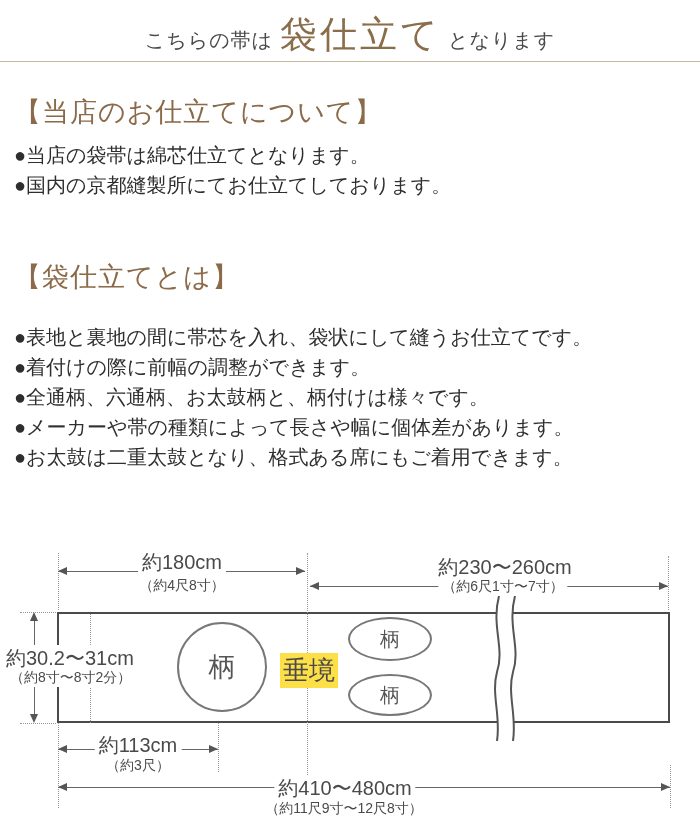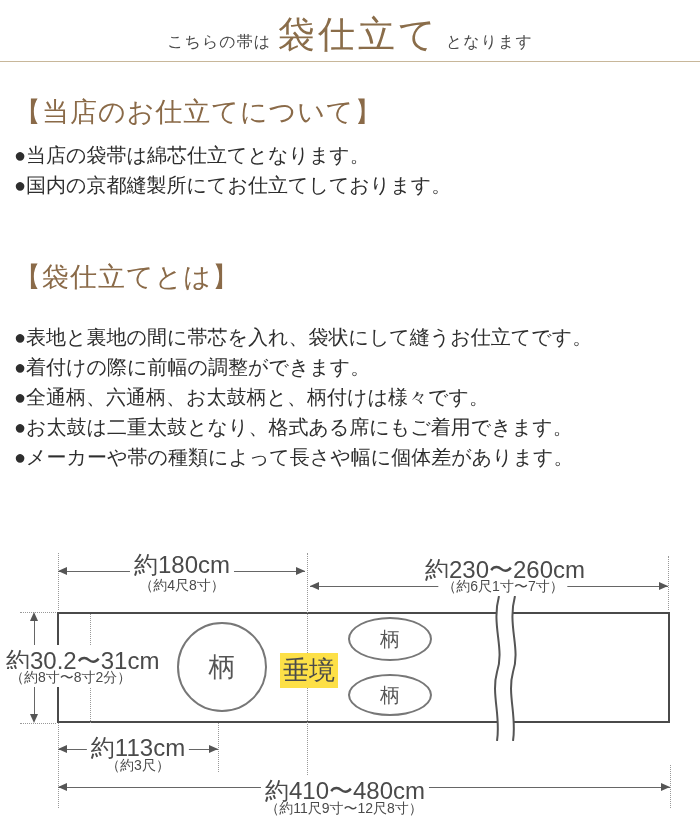--- a/index.html
+++ b/index.html
@@ -5,21 +5,21 @@
   html,body{margin:0;padding:0;}
   body{
     width:700px;height:840px;background:#ffffff;position:relative;
     font-family:"Liberation Serif","DejaVu Serif",serif;color:#2f2f2f;
     overflow:hidden;
   }
   .abs{position:absolute;}
 
   
   .hdr{top:10px;left:0;width:700px;text-align:center;white-space:nowrap;}
-  .hdr-small{font-size:16px;color:#4a4a4a;letter-spacing:1px;vertical-align:baseline;}
+  .hdr-small{font-size:20px;color:#4a4a4a;letter-spacing:1px;vertical-align:baseline;}
   .hdr-big{font-size:37px;color:#8a6d4a;letter-spacing:3px;margin:16px 7px;vertical-align:baseline;}
   .divider{top:61px;left:0;width:700px;height:1px;background:#c8b79a;}
 
   
   .sec-title{font-size:27px;color:#8a6a48;letter-spacing:1px;white-space:nowrap;}
   .bullets{font-size:20px;line-height:30px;color:#2e2e2e;white-space:nowrap;}
   .note-line{margin-left:20px;}
 
   
   .diagram{top:548px;left:0;width:700px;height:280px;}
@@ -29,21 +29,21 @@
   .vline{position:absolute;width:1px;background:#666;}
   .dotv{position:absolute;width:0;border-left:1px dotted #999;}
   .doth{position:absolute;height:0;border-top:1px dotted #999;}
   .ah{position:absolute;width:0;height:0;}
   .ah-left{border-top:4px solid transparent;border-bottom:4px solid transparent;border-right:9px solid #555;}
   .ah-right{border-top:4px solid transparent;border-bottom:4px solid transparent;border-left:9px solid #555;}
   .ah-up{border-left:4px solid transparent;border-right:4px solid transparent;border-bottom:9px solid #555;}
   .ah-down{border-left:4px solid transparent;border-right:4px solid transparent;border-top:9px solid #555;}
   .dlabel{position:absolute;font-family:"Liberation Sans","DejaVu Sans",sans-serif;
           color:#4a4a4a;background:#fff;white-space:nowrap;z-index:3;padding:0 4px;}
-  .cm{font-size:24px;}
+  .cm{font-size:20px;}
   .shaku{font-size:14px;}
   .ctr{transform:translateX(-50%);}
   .shape{position:absolute;border:2px solid #777;border-radius:50%;box-sizing:border-box;
          display:flex;align-items:center;justify-content:center;
          font-family:"Liberation Sans","DejaVu Sans",sans-serif;color:#555;background:#fff;z-index:1;}
   .break-svg{position:absolute;left:486px;top:48px;z-index:2;}
   .boundary{position:absolute;left:309px;top:105px;transform:translateX(-50%);
             font-family:"Liberation Sans","DejaVu Sans",sans-serif;font-size:26px;color:#4a4a4a;
             background:#fde047;padding:0 3px;z-index:3;}
 </style>
@@ -59,22 +59,22 @@
 <div class="abs bullets" style="top:140px;left:14px;">
   <div>●当店の袋帯は綿芯仕立てとなります。</div>
   <div>●国内の京都縫製所にてお仕立てしております。</div>
 </div>
 
 <div class="abs sec-title" style="top:259px;left:14px;">【袋仕立てとは】</div>
 <div class="abs bullets" style="top:322px;left:14px;">
   <div>●表地と裏地の間に帯芯を入れ、袋状にして縫うお仕立てです。</div>
   <div>●着付けの際に前幅の調整ができます。</div>
   <div>●全通柄、六通柄、お太鼓柄と、柄付けは様々です。</div>
+  <div>●メーカーや帯の種類によって長さや幅に個体差があります。</div>
   <div>●お太鼓は二重太鼓となり、格式ある席にもご着用できます。</div>
-  <div>●メーカーや帯の種類によって長さや幅に個体差があります。</div>
 </div>
 
 <div class="abs diagram">
 
   <div class="rect"></div>
 
   <div class="dotv" style="left:58px;top:5px;height:57px;"></div>
   <div class="dotv" style="left:58px;top:175px;height:85px;"></div>
   <div class="dotv" style="left:307px;top:5px;height:222px;"></div>
   <div class="dotv" style="left:668px;top:8px;height:54px;"></div>

